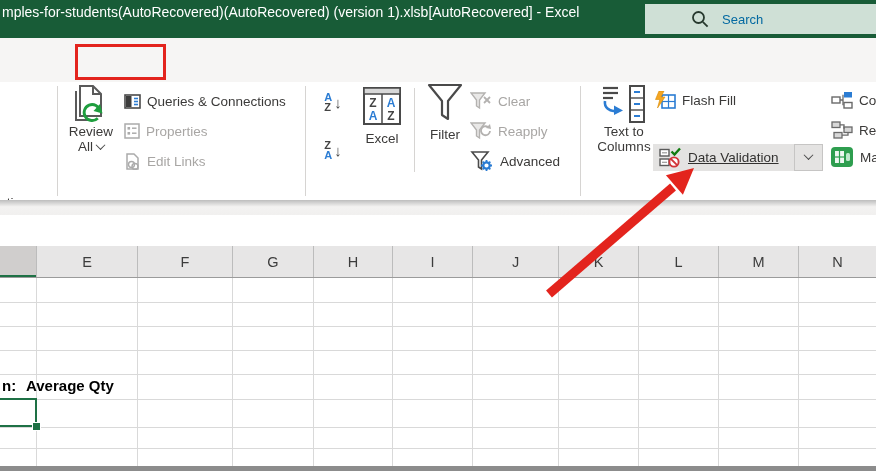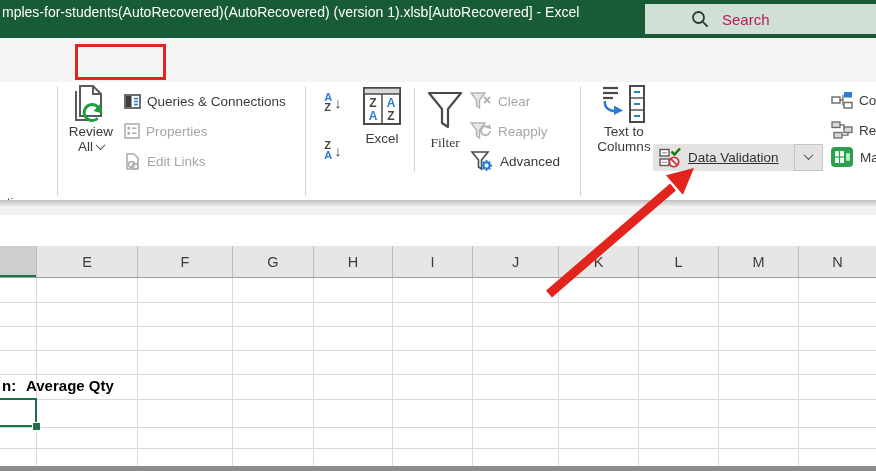--- a/index.html
+++ b/index.html
@@ -7,21 +7,21 @@
        font-family:"Liberation Sans","DejaVu Sans",sans-serif;color:#3b3a39;
        -webkit-font-smoothing:antialiased;}
   .abs{position:absolute;}
   
   .titlebar{left:0;top:0;width:876px;height:38px;background:#185c37;}
   .title-text{left:2px;top:0;height:24px;display:flex;align-items:center;color:#fff;
               font-size:14px;white-space:nowrap;}
   .searchbox{left:645px;top:4px;width:231px;height:30px;background:#cfe0d6;
              display:flex;align-items:center;}
   .searchbox svg{margin-left:45px;}
-  .search-label{margin-left:12px;font-size:15px;color:#be185d;}
+  .search-label{margin-left:12px;font-size:13px;color:#0369a1;}
   
   .tabrow{left:0;top:38px;width:876px;height:44px;background:#f6f5f4;}
   .tab{top:52px;font-size:15px;color:#444;white-space:nowrap;cursor:default;}
   .tab.active{font-weight:bold;color:#111;}
   .redbox{left:75px;top:44px;width:85px;height:30px;border:3px solid #e3241d;z-index:40;}
   
   .ribbon{left:0;top:82px;width:876px;height:120px;background:#fff;}
   .vsep{width:1px;background:#d6d4d2;}
   .grouplabel{top:183px;height:16px;font-size:12.5px;color:#605e5c;text-align:center;}
   .bigbtn{display:flex;flex-direction:column;align-items:center;font-size:13.5px;color:#3b3a39;}
@@ -159,21 +159,21 @@
         <text x="11" y="21" text-anchor="middle" font-size="12" font-weight="bold" fill="#444">Z</text>
         <text x="11" y="34" text-anchor="middle" font-size="12" font-weight="bold" fill="#2b7cd3">A</text>
         <text x="29" y="21" text-anchor="middle" font-size="12" font-weight="bold" fill="#2b7cd3">A</text>
         <text x="29" y="34" text-anchor="middle" font-size="12" font-weight="bold" fill="#444">Z</text>
       </svg>
       <span style="margin-top:5px;">Excel</span>
     </div>
 
     <div class="abs vsep" style="left:414px;top:6px;height:84px;"></div>
 
-    <div class="abs bigbtn" style="left:420px;top:8px;width:50px;font-family:Liberation Serif, serif;">
+    <div class="abs bigbtn" style="left:420px;top:0;width:50px;">
       <svg width="38" height="42" viewBox="0 0 38 42">
         <path d="M3 3 h32 l-13 16 v18 l-6 -4 v-14 z" fill="#fff" stroke="#4a4a4a" stroke-width="2.2" stroke-linejoin="round"></path>
       </svg>
       <span style="margin-top:3px;">Filter</span>
     </div>
 
     <div class="abs rowbtn disabled" style="left:470px;top:8px;">
       <svg width="22" height="18" viewBox="0 0 22 18">
         <path d="M1 1 h14 l-5.5 7 v8 l-3 -2 v-6 z" fill="#e9e8e7" stroke="#b4b2b0" stroke-width="1.4"></path>
         <line x1="14" y1="5" x2="20" y2="11" stroke="#b4b2b0" stroke-width="1.8"></line>
@@ -223,20 +223,29 @@
         <line x1="29" y1="14" x2="43" y2="14" stroke="#4a4a4a" stroke-width="1.4"></line>
         <line x1="29" y1="26" x2="43" y2="26" stroke="#4a4a4a" stroke-width="1.4"></line>
         <line x1="33" y1="8" x2="39" y2="8" stroke="#2b7cd3" stroke-width="2"></line>
         <line x1="33" y1="20" x2="39" y2="20" stroke="#2b7cd3" stroke-width="2"></line>
         <line x1="33" y1="32" x2="39" y2="32" stroke="#2b7cd3" stroke-width="2"></line>
       </svg>
       <span>Text to</span>
       <span>Columns</span>
     </div>
 
+    <div class="abs rowbtn" style="left:655px;top:7px;">
+      <svg width="21" height="18" viewBox="0 0 21 18">
+        <rect x="7" y="4" width="13" height="13" fill="#fff" stroke="#2b7cd3" stroke-width="1.6"></rect>
+        <line x1="7" y1="10.5" x2="20" y2="10.5" stroke="#2b7cd3" stroke-width="1.2"></line>
+        <line x1="13.5" y1="4" x2="13.5" y2="17" stroke="#2b7cd3" stroke-width="1.2"></line>
+        <polygon points="4,0 9,0 6,6 10,6 2.5,17 4.8,8.5 0.5,8.5" fill="#f5a623" stroke="#d88c00" stroke-width="0.6"></polygon>
+      </svg>
+      <span class="txt">Flash Fill</span>
+    </div>
 
 
     <div class="abs grouplabel" style="left:700px;width:190px;">Data Tools</div>
 
     <div class="abs rowbtn" style="left:831px;top:7px;">
       <svg width="22" height="18" viewBox="0 0 22 18">
         <rect x="1" y="6" width="8" height="6" fill="#fff" stroke="#6a6a6a" stroke-width="1.4"></rect>
         <rect x="13" y="1" width="8" height="5.5" fill="#2b7cd3"></rect>
         <rect x="13" y="11.5" width="8" height="5.5" fill="#fff" stroke="#6a6a6a" stroke-width="1.4"></rect>
         <path d="M9 9 h3 M12 3.8 v10.4" fill="none" stroke="#6a6a6a" stroke-width="1.3"></path>

